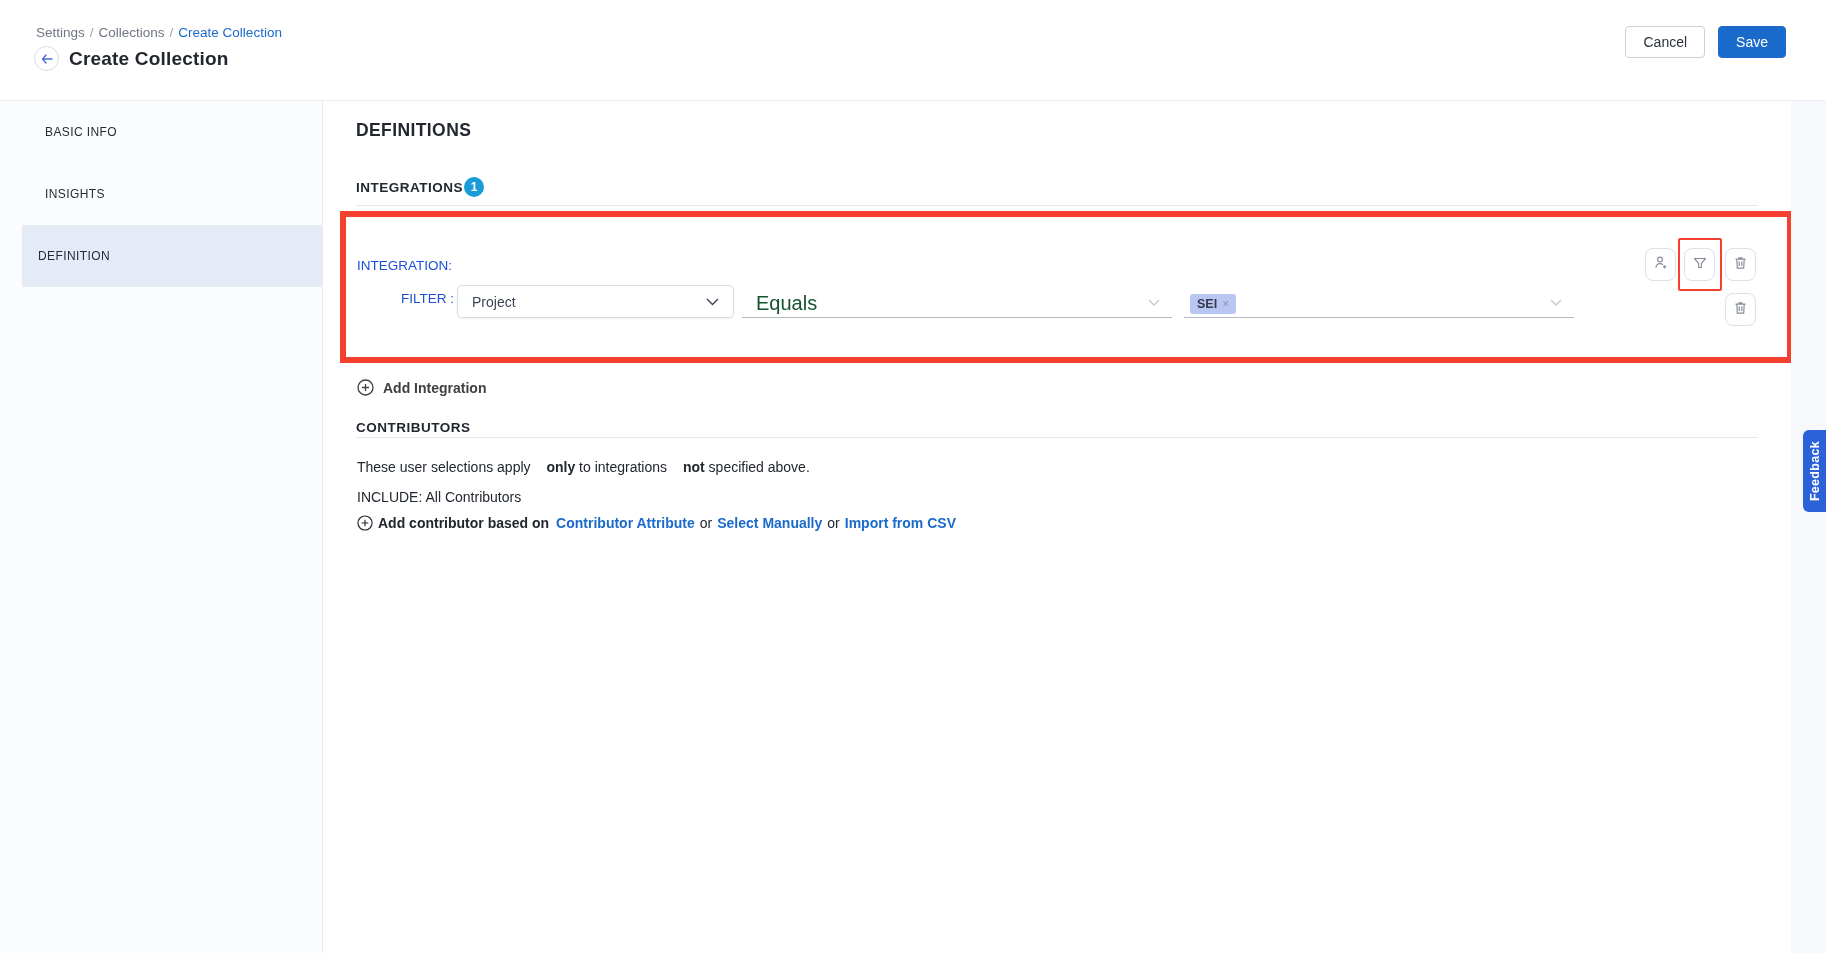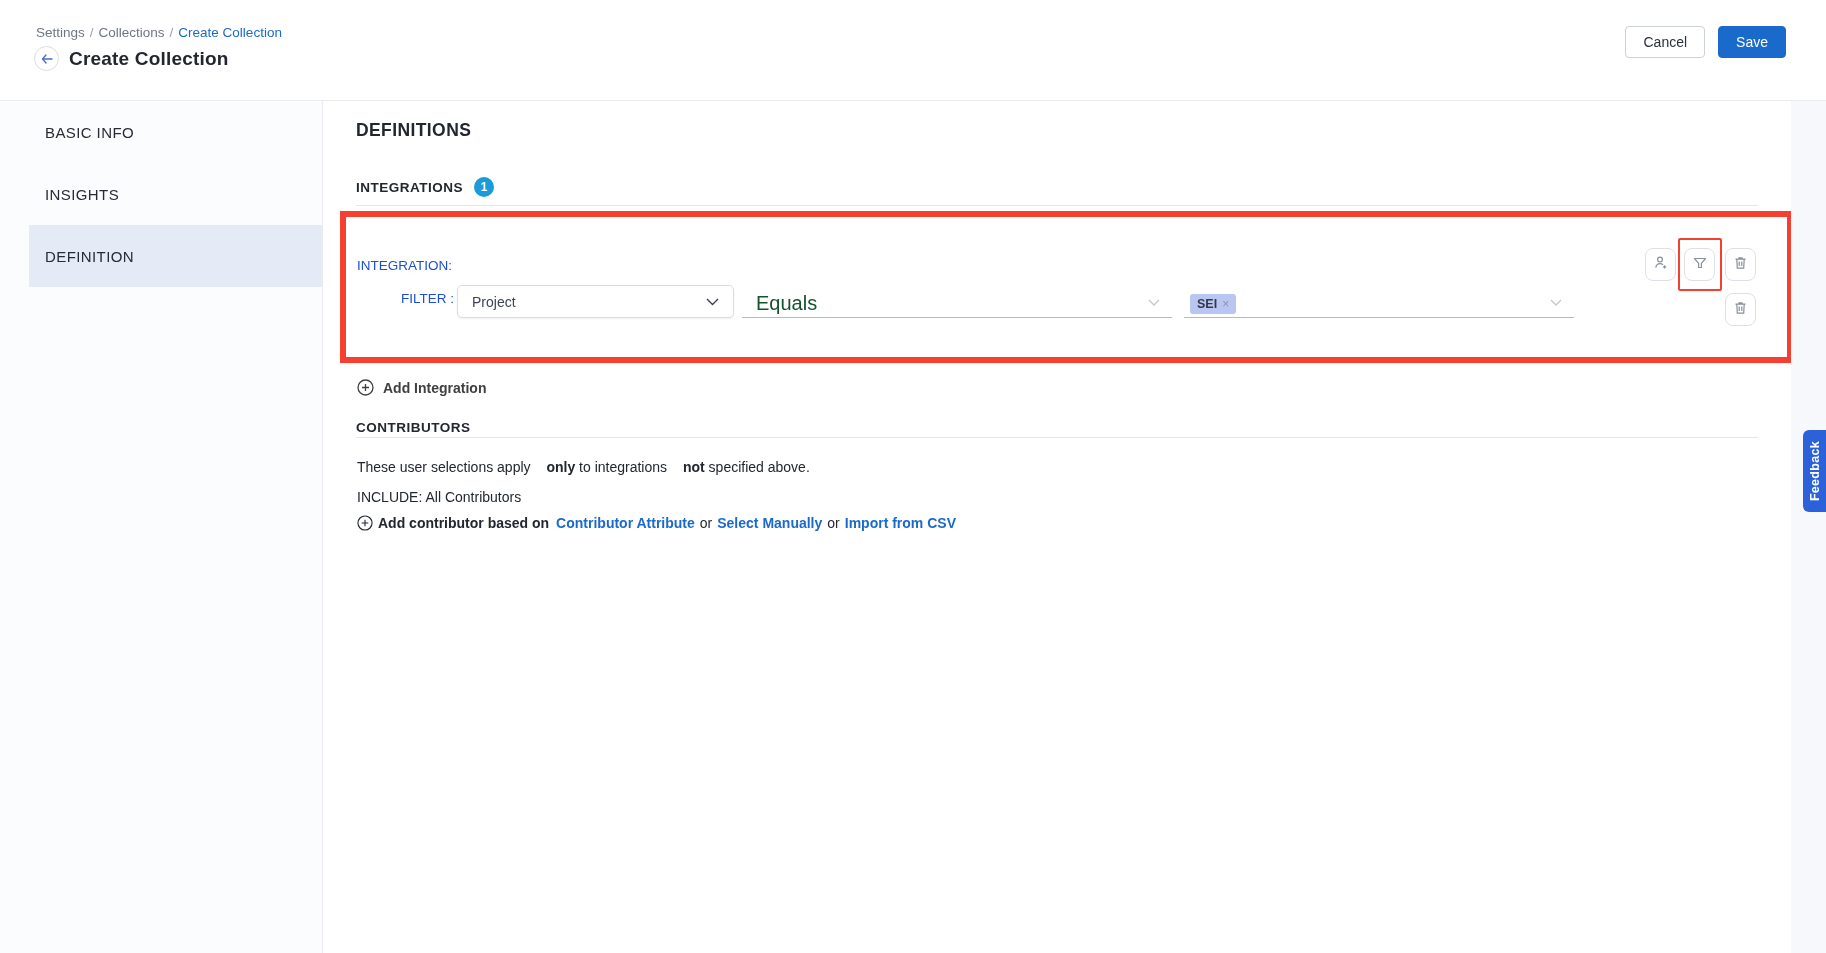--- a/index.html
+++ b/index.html
@@ -16,28 +16,28 @@
   .title-row { position:absolute; left:34px; top:46px; display:flex; align-items:center; gap:10px; }
   .back-btn { width:25px; height:25px; border:1px solid #d9dde4; border-radius:50%; background:#fff; display:flex; align-items:center; justify-content:center; color:#4a6fd4; cursor:pointer; }
   .page-title { font-size:19px; font-weight:bold; color:#22272f; letter-spacing:.2px; }
   .header-actions { position:absolute; right:40px; top:26px; display:flex; gap:13px; }
   .btn { height:32px; border-radius:4px; font-size:14px; font-family:"Liberation Sans",sans-serif; cursor:pointer;text-align:right; }
   .btn-cancel { background:#fff; border:1px solid #ccd1d9; color:#2a313c; padding:0 17px; }
   .btn-save { background:#1a6acb; border:1px solid #1a6acb; color:#fff; padding:0 17px; }
 
   
   .sidebar { position:absolute; left:0; top:101px; bottom:0; width:323px; background:#fbfcfe; border-right:1px solid #e9ebf0; z-index:2; }
-  .side-item { height:62px; display:flex; align-items:center; padding-left:45px; font-size:15px; color:#262b35; letter-spacing:.4px; cursor:pointer; }
-  .side-item.active { background:#e5eaf7; margin-left:29px; padding-left:16px; }
+  .side-item { height:62px; display:flex; align-items:center; padding-left:45px; font-size:12px; color:#262b35; letter-spacing:.4px; cursor:pointer; }
+  .side-item.active { background:#e5eaf7; margin-left:22px; padding-left:16px; }
 
   
   .main { position:absolute; left:324px; top:101px; right:0; bottom:0; background:#fff; }
   .right-strip { position:absolute; left:1791px; top:101px; width:35px; bottom:0; background:#f7f8fb; }
   .section-title { position:absolute; left:32px; top:19px; font-size:17.5px; font-weight:bold; color:#22272f; letter-spacing:.4px; }
-  .subhead-row { position:absolute; left:32px; top:76px; display:flex; align-items:center; gap:11px;text-align:right; }
+  .subhead-row { position:absolute; left:32px; top:76px; display:flex; align-items:center; gap:1px;text-align:right; }
   .subhead { font-size:13.5px; font-weight:bold; color:#22272f; letter-spacing:.5px; }
   .count-badge { width:20px; height:20px; border-radius:50%; background:#1a9cd8; color:#fff; font-size:12px; font-weight:bold; display:flex; align-items:center; justify-content:center; }
   .hrule { position:absolute; height:1px; background:#e5e7ec; left:32px; width:1402px; }
   .hr-1 { top:104px; }
   .hr-2 { top:336px; }
 
   
   .annotation-box { position:absolute; left:16px; top:110px; width:1453px; height:152px; border:6px solid #f6402f; background:transparent; }
   .card-inner { position:absolute; left:0; top:0; right:0; bottom:0; }
   .field-label { position:absolute; font-size:13.5px; color:#1d4ed8; }

